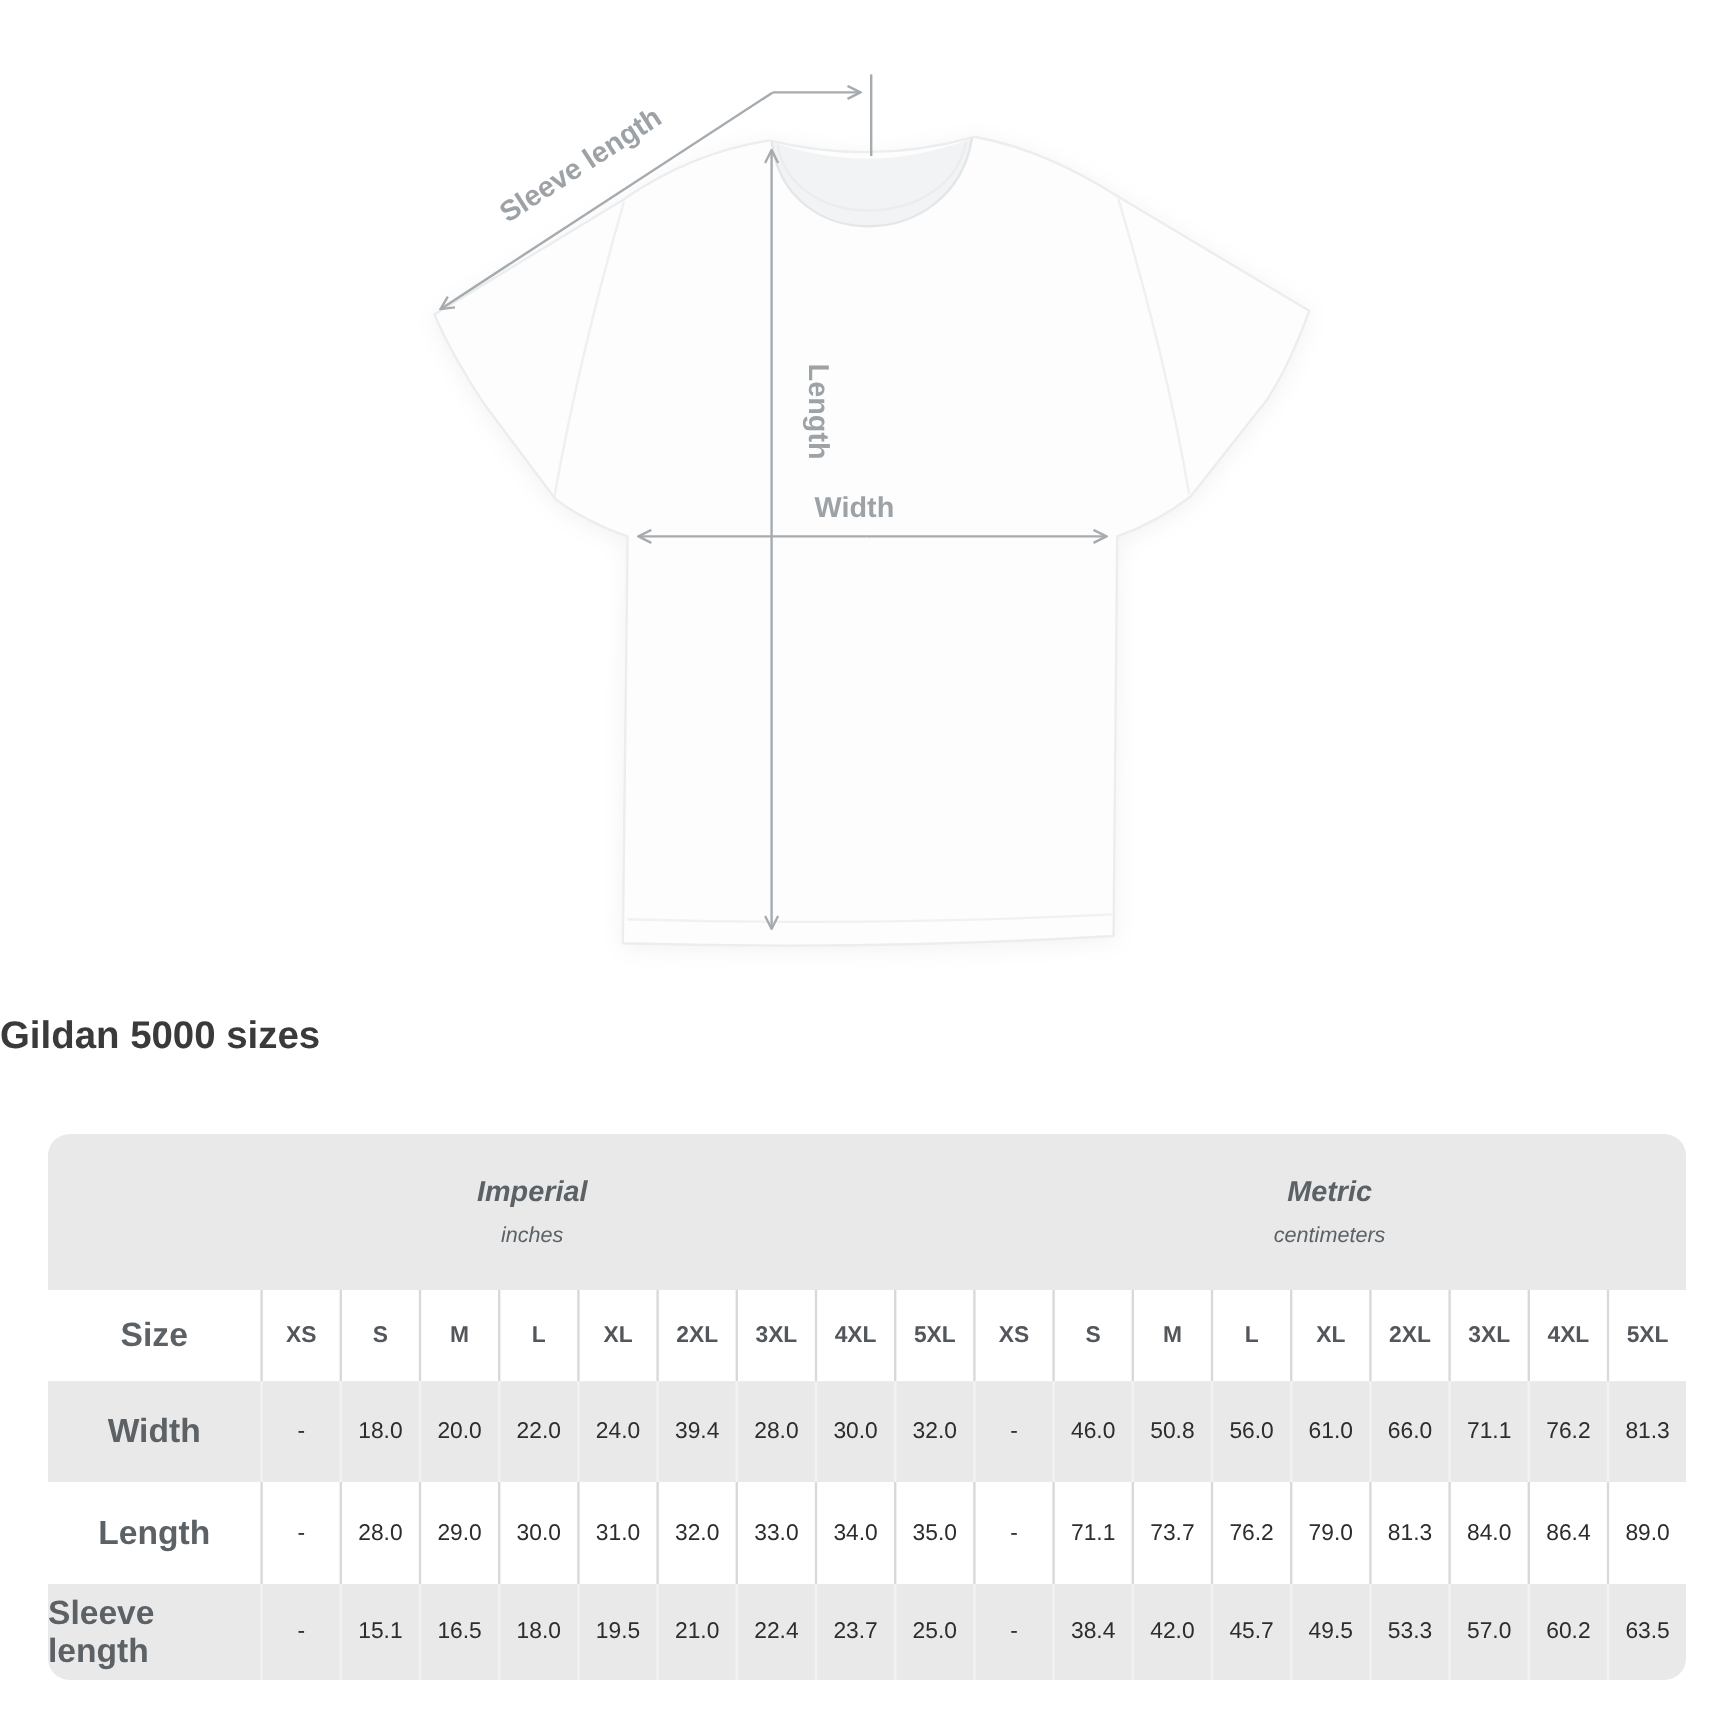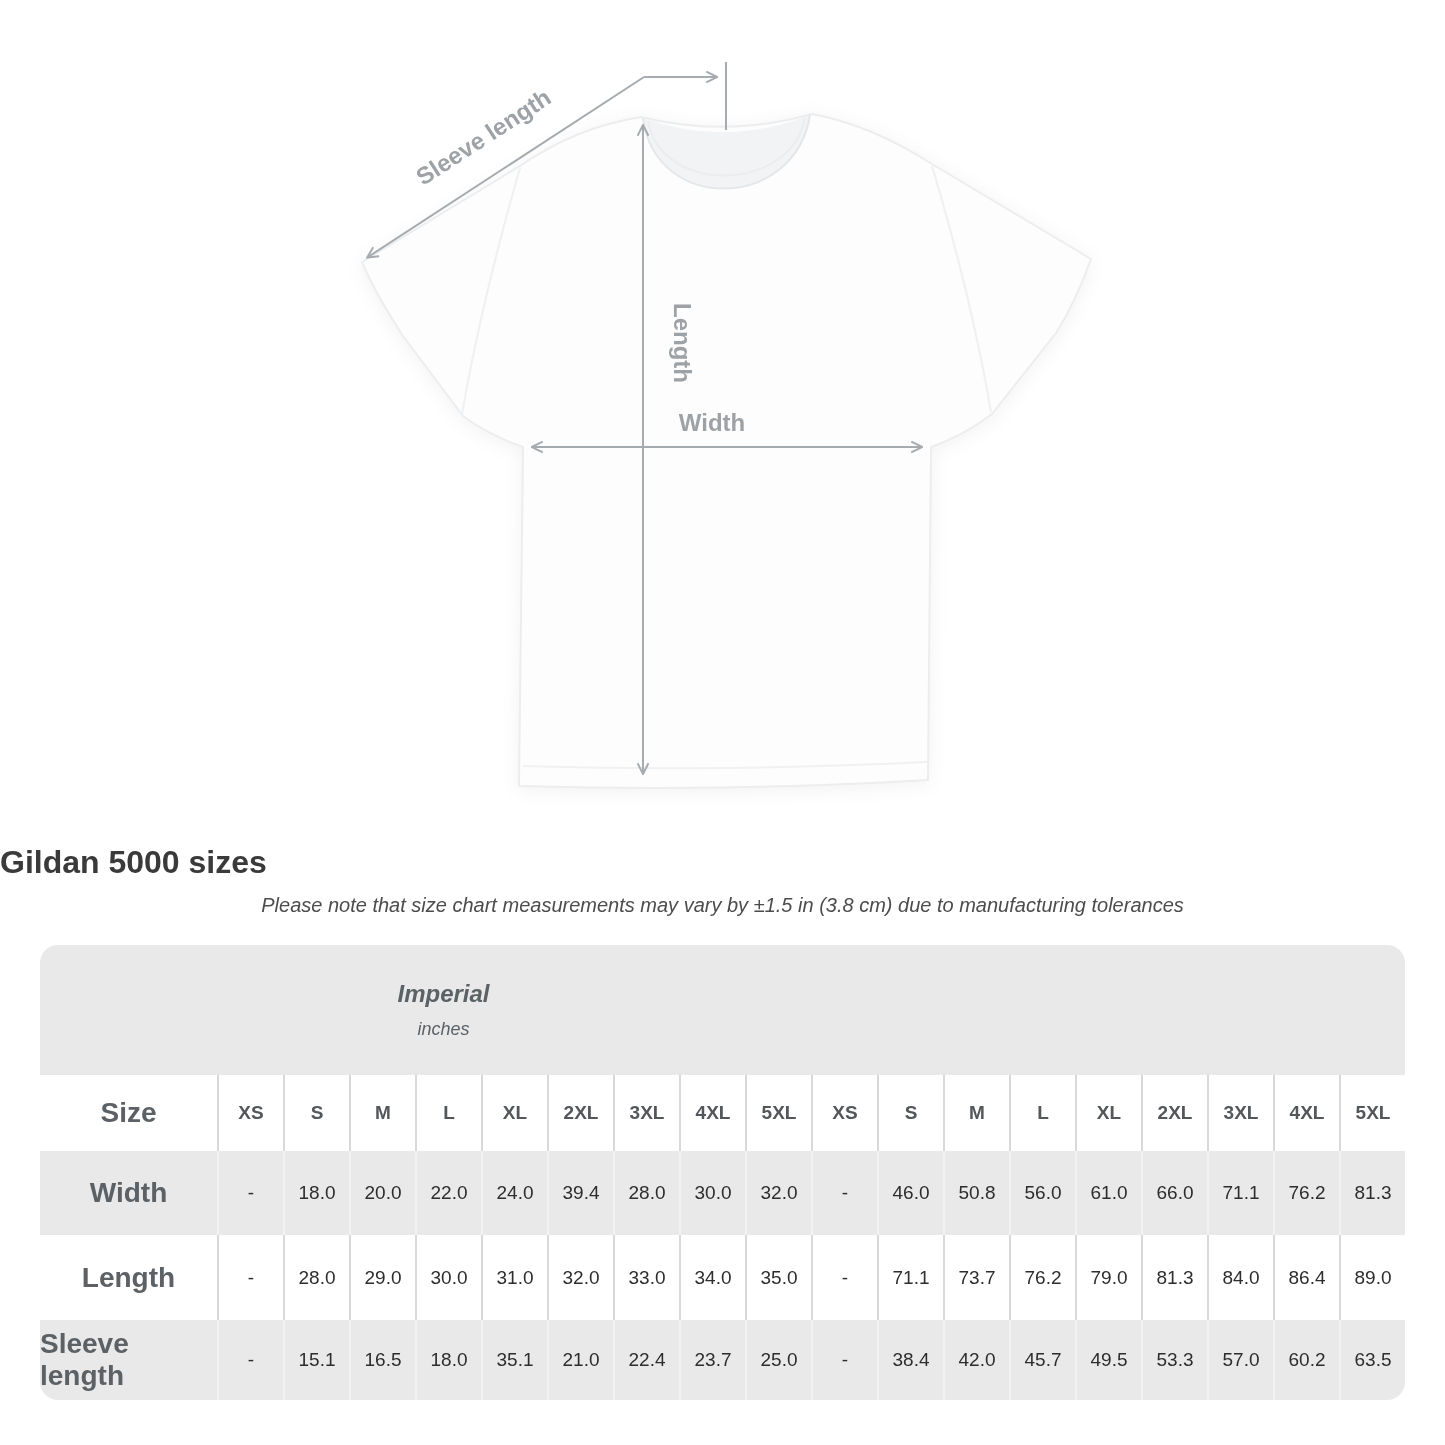--- a/index.html
+++ b/index.html
@@ -88,28 +88,31 @@
     </g>
 
     <g fill="#9da2a6" font-family="Liberation Sans, sans-serif" font-size="24" font-weight="bold">
       <text transform="translate(488,144) rotate(-33)" text-anchor="middle">Sleeve length</text>
       <text transform="translate(674,303) rotate(90)" text-anchor="start">Length</text>
       <text x="712" y="431" text-anchor="middle">Width</text>
     </g>
   </svg>
 
   <div class="title">Gildan 5000 sizes</div>
-  <div class="subtitle">Please note that size chart measurements may vary by ±1.5 in (3.8 cm) due to manufacturing tolerances</div>
 
   <div class="sizetable">
 
     <div class="band">
       <div class="sec sec-imperial">
         <div class="sec-name">Imperial</div>
         <div class="sec-unit">inches</div>
+      </div>
+      <div class="sec sec-metric">
+        <div class="sec-name">Metric</div>
+        <div class="sec-unit">centimeters</div>
       </div>
     </div>
 
     <div class="trow r-size">
       <div class="cell rowlabel">Size</div>
       <div class="cgroup"><div class="cell head">XS</div><div class="cell head">S</div><div class="cell head">M</div><div class="cell head">L</div><div class="cell head">XL</div><div class="cell head">2XL</div><div class="cell head">3XL</div><div class="cell head">4XL</div><div class="cell head">5XL</div></div>
       <div class="cgroup"><div class="cell head">XS</div><div class="cell head">S</div><div class="cell head">M</div><div class="cell head">L</div><div class="cell head">XL</div><div class="cell head">2XL</div><div class="cell head">3XL</div><div class="cell head">4XL</div><div class="cell head">5XL</div></div>
     </div>
 
     <div class="trow r-width">
@@ -119,18 +122,18 @@
     </div>
 
     <div class="trow r-length">
       <div class="cell rowlabel">Length</div>
       <div class="cgroup"><div class="cell val">-</div><div class="cell val">28.0</div><div class="cell val">29.0</div><div class="cell val">30.0</div><div class="cell val">31.0</div><div class="cell val">32.0</div><div class="cell val">33.0</div><div class="cell val">34.0</div><div class="cell val">35.0</div></div>
       <div class="cgroup"><div class="cell val">-</div><div class="cell val">71.1</div><div class="cell val">73.7</div><div class="cell val">76.2</div><div class="cell val">79.0</div><div class="cell val">81.3</div><div class="cell val">84.0</div><div class="cell val">86.4</div><div class="cell val">89.0</div></div>
     </div>
 
     <div class="trow r-sleeve">
       <div class="cell rowlabel">Sleeve length</div>
-      <div class="cgroup"><div class="cell val">-</div><div class="cell val">15.1</div><div class="cell val">16.5</div><div class="cell val">18.0</div><div class="cell val">35.1</div><div class="cell val">21.0</div><div class="cell val">22.4</div><div class="cell val">23.7</div><div class="cell val">25.0</div></div>
+      <div class="cgroup"><div class="cell val">-</div><div class="cell val">15.1</div><div class="cell val">16.5</div><div class="cell val">18.0</div><div class="cell val">19.5</div><div class="cell val">21.0</div><div class="cell val">22.4</div><div class="cell val">23.7</div><div class="cell val">25.0</div></div>
       <div class="cgroup"><div class="cell val">-</div><div class="cell val">38.4</div><div class="cell val">42.0</div><div class="cell val">45.7</div><div class="cell val">49.5</div><div class="cell val">53.3</div><div class="cell val">57.0</div><div class="cell val">60.2</div><div class="cell val">63.5</div></div>
     </div>
 
   </div>
 </div>
 
 </body></html>

